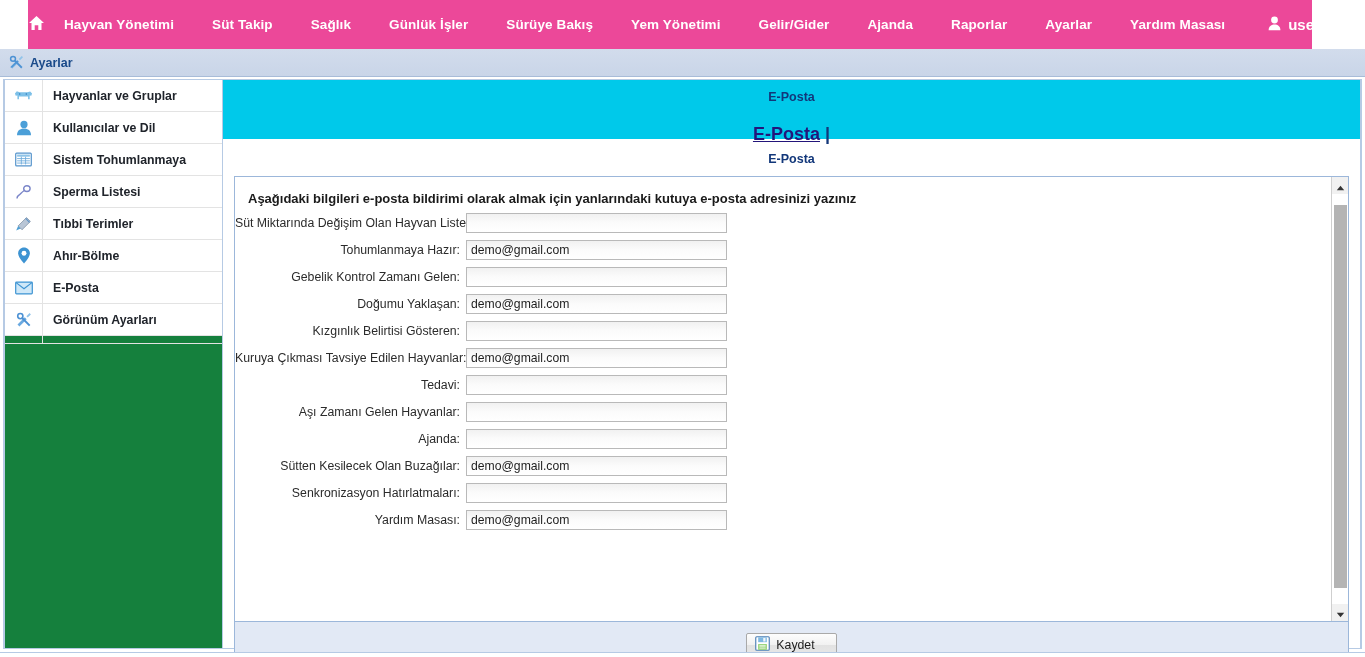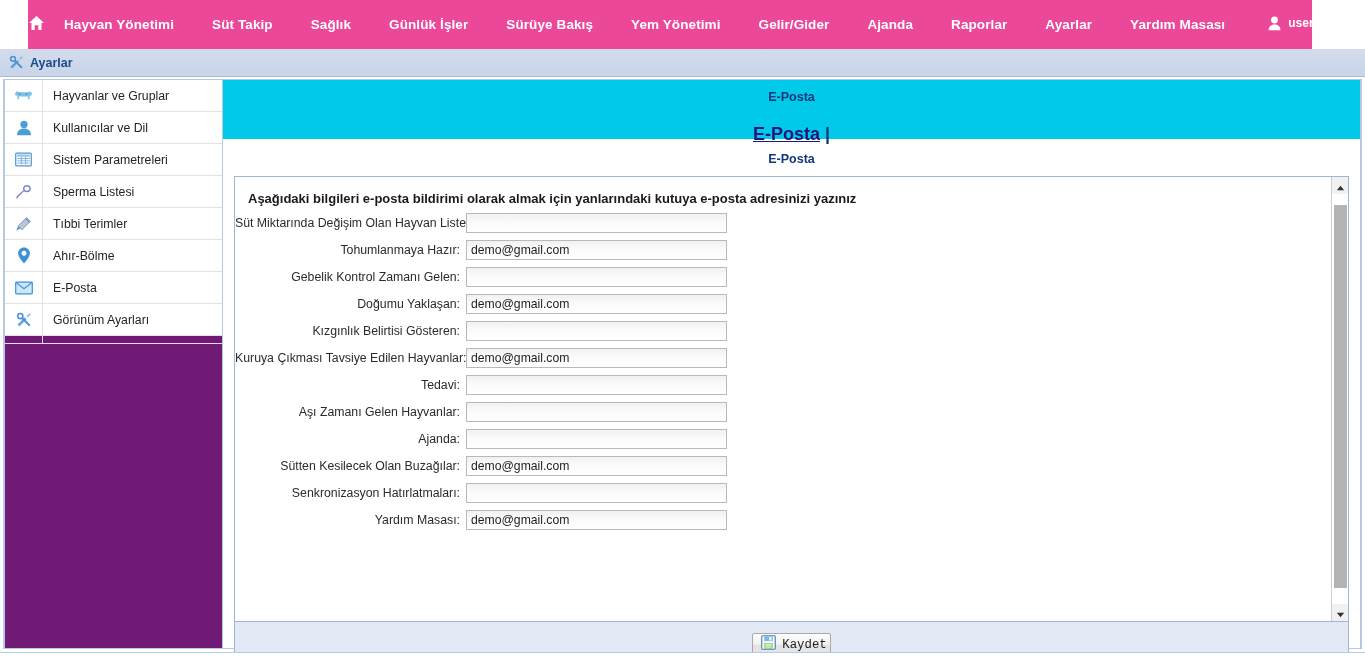--- a/index.html
+++ b/index.html
@@ -33,22 +33,22 @@
     white-space: nowrap;
     cursor: pointer;
     letter-spacing: 0.1px;
   }
   .nav-spacer { flex: 1 1 auto; }
   .nav-right {
     display: flex; align-items: center;
     padding-right: 26px;
   }
   .nav-user {
-    display: flex; align-items: flex-start; gap: 7px;
-    color: #ffffff; font-size: 12px; font-weight: bold;
+    display: flex; align-items: center; gap: 7px;
+    color: #ffffff; font-size: 15px; font-weight: bold;
     padding-left: 24px; cursor: pointer;
   }
   .user-glyph { display:block; }
 
   
   #crumbbar {
     position: absolute; left: 0; top: 49px;
     width: 1365px; height: 28px;
     background: linear-gradient(to bottom, #d2dcec 0%, #c9d5e8 100%);
     border-bottom: 1px solid #a8bcd8;
@@ -57,24 +57,25 @@
   }
   #crumbbar .cb-icon { margin-right: 6px; display:flex; }
   #crumbbar .cb-label {
     color: #1a4a8a; font-size: 12.5px; font-weight: bold;
   }
 
   
   #sidebar {
     position: absolute; left: 3px; top: 79px;
     width: 233px; height: 570px;
-    background: #701a75;
+    background: #15803d;
     border: 1px solid #b6cae4;
     border-left-width: 2px;
     border-right-width: 2px;
+    font-weight: bold;
   }
   .side-item {
     height: 32px;
     display: flex; align-items: center;
     border-bottom: 1px solid #e3e3e3;
     cursor: pointer;
     background: #ffffff;
   }
   .side-item .si-icon {
     width: 38px; min-width: 38px;
@@ -200,28 +201,27 @@
     margin: 0 11px;
     height: 46px;
     background: #e2e9f5;
     border: 1px solid #9cb7da;
     border-top: none;
     display: flex; align-items: center; justify-content: center;
   }
   #savebtn {
     display: inline-flex; align-items: center; gap: 6px;
     height: 24px;
-    padding: 0 3px 0 8px;
+    padding: 0 21px 0 8px;
     background: linear-gradient(to bottom, #fdfdfd 0%, #f1f1f1 50%, #e2e2e2 51%, #e8e8e8 100%);
     border: 1px solid #a9a9a9;
     border-radius: 2px;
     font-size: 12.3px;
     color: #1c1c1c;
     cursor: pointer;
-    font-family: Liberation Mono, monospace;
   }
 
   
   #bottomstrip {
     position: absolute; left: 0; bottom: 0;
     width: 1365px; height: 5px;
     background: #ffffff;
     border-top: 1px solid #b6cae4;
   }
 </style>
@@ -298,21 +298,21 @@
   </div>
 
   <div class="side-item">
     <span class="si-icon">
       <svg width="17" height="15" viewBox="0 0 18 16">
         <rect x="0.7" y="1.2" width="16.6" height="13.6" rx="1" fill="#ffffff" stroke="#5594cc" stroke-width="1.3"></rect>
         <rect x="2.2" y="2.7" width="13.6" height="2.3" fill="#8fc4e8"></rect>
         <path d="M2.2 7 H15.8 M2.2 9.4 H15.8 M2.2 11.8 H15.8 M6.7 5 V13.3 M11.2 5 V13.3" stroke="#6aa9da" stroke-width="0.9"></path>
       </svg>
     </span>
-    <span class="si-label">Sistem Parametreleri</span>
+    <span class="si-label">Sistem Tohumlanmaya</span>
   </div>
 
   <div class="side-item">
     <span class="si-icon">
       <svg width="17" height="16" viewBox="0 0 18 16">
         <ellipse cx="12.6" cy="4.4" rx="3.4" ry="3.1" fill="none" stroke="#7b86c9" stroke-width="1.5"></ellipse>
         <path d="M9.8 6.4 C6.5 8.6 6 10.2 4.2 11.4 C2.6 12.5 1.9 13.6 2.4 14.8" stroke="#7b86c9" stroke-width="1.5" fill="none"></path>
       </svg>
     </span>
     <span class="si-label">Sperma Listesi</span>

